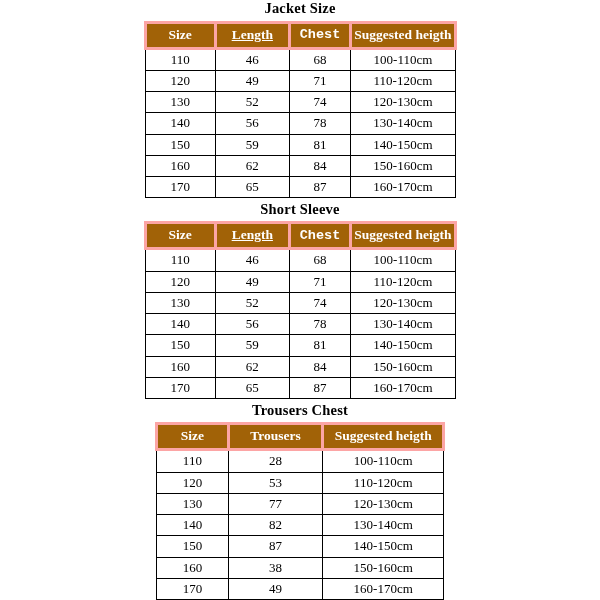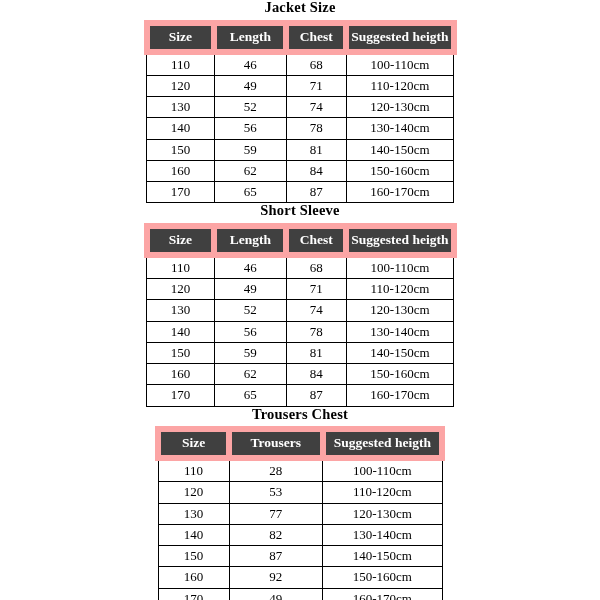--- a/index.html
+++ b/index.html
@@ -40,42 +40,42 @@
   table {
     border-collapse: collapse;
     font-family: "Liberation Serif", serif;
     font-size: 13px;
   }
   table.jacket-table { width: 313px; }
   table.sleeve-table { width: 313px; }
   table.trousers-table { width: 290px; }
 
   thead th {
-    background: #404040;
+    background: #a16207;
     color: #ffffff;
     font-weight: bold;
     font-size: 13.5px;
     padding: 3px 2px 4px 2px;
     text-align: center;
-    border: 6px solid #fca5a5;
+    border: 3px solid #fca5a5;
     white-space: nowrap;
   }
   tbody td {
     text-align: center;
     padding: 2px 2px;
     border: 1px solid #000000;
     color: #000000;
     font-size: 13px;
     line-height: 1.25;
     background: #ffffff;
   }
   
   .c-size { width: 23%; }
-  .c-mid  { width: 24%; }
-  .c-mid2 { width: 20%; }
+  .c-mid  { width: 24%; text-decoration: underline; }
+  .c-mid2 { width: 20%; font-family: Liberation Mono, monospace; }
   .c-height { width: 33%; }
 
   
   .t-size { width: 25%; }
   .t-outseam { width: 33%; }
   .t-height { width: 42%; }
 
   .spacer-1 { height: 14px; }
   .spacer-2 { height: 14px; }
   .title-gap { height: 5px; }
@@ -242,21 +242,21 @@
           <td>82</td>
           <td>130-140cm</td>
         </tr>
         <tr>
           <td>150</td>
           <td>87</td>
           <td>140-150cm</td>
         </tr>
         <tr>
           <td>160</td>
-          <td>92</td>
+          <td>38</td>
           <td>150-160cm</td>
         </tr>
         <tr>
           <td>170</td>
           <td>49</td>
           <td>160-170cm</td>
         </tr>
       </tbody>
     </table>
   </div>

